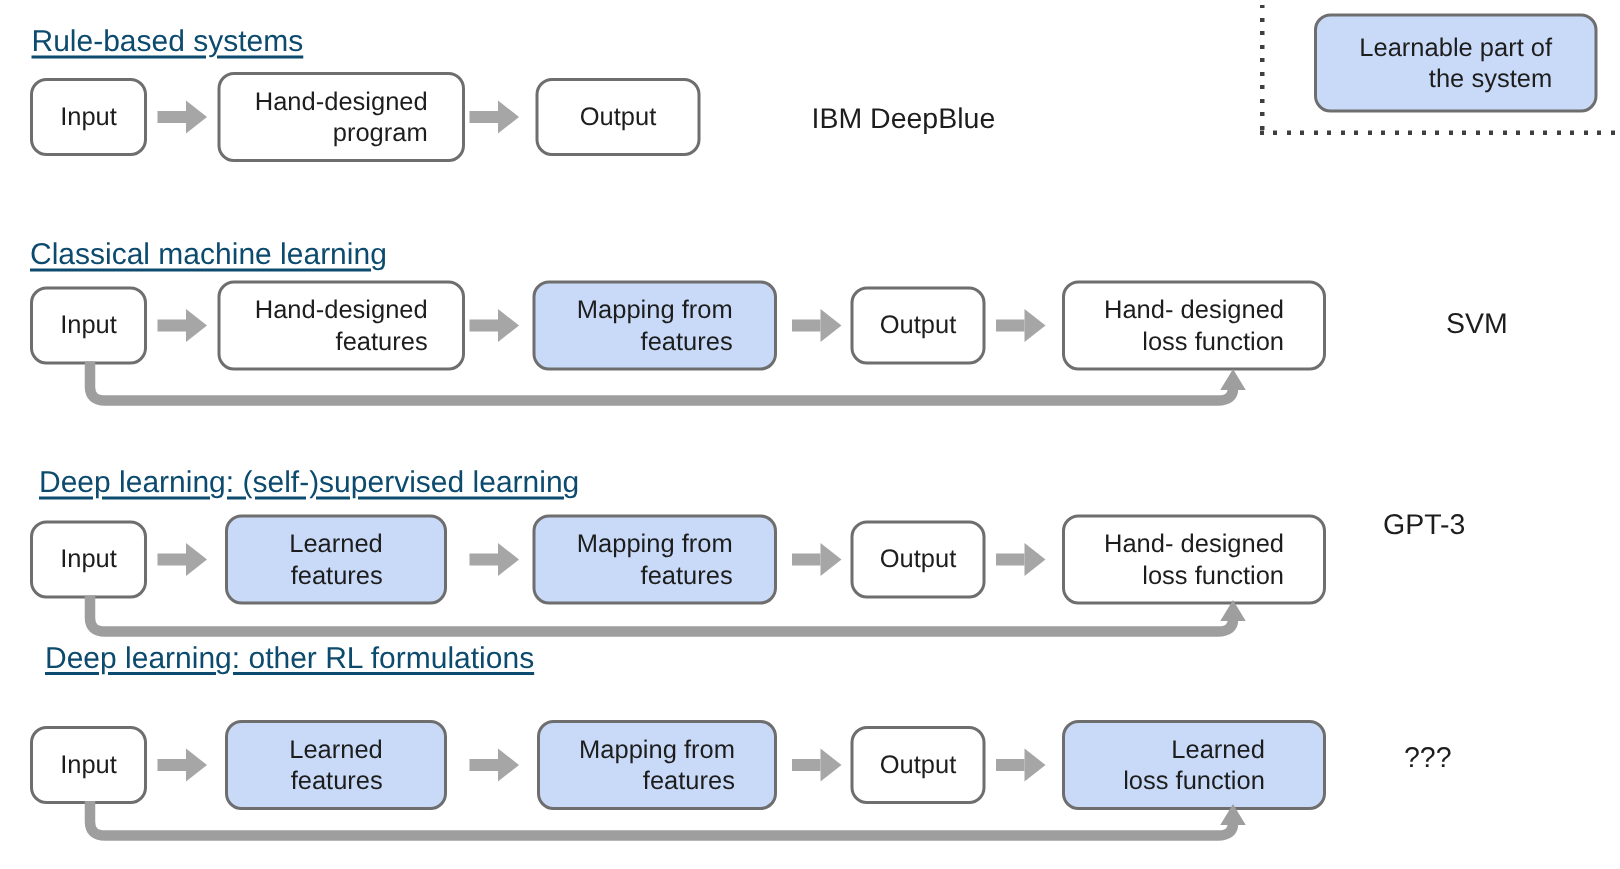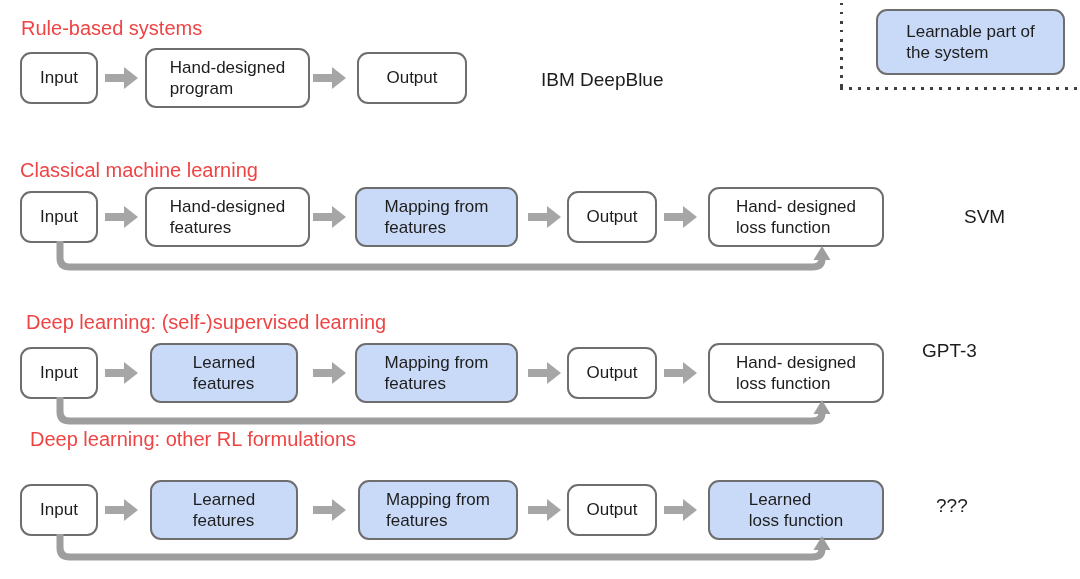--- a/index.html
+++ b/index.html
@@ -1,27 +1,27 @@
 <!DOCTYPE html>
 <html><head>
 <meta charset="utf-8">
 <style>
   html,body{margin:0;padding:0;background:#ffffff;}
   .stage{
     position:relative;width:1080px;height:579px;background:#ffffff;overflow:hidden;
     font-family:"Liberation Sans", sans-serif;color:#1d1d1d;
   }
   .heading{
-    position:absolute;font-size:20px;line-height:1.1;color:#ef4444;
-    text-underline-offset:3px;white-space:nowrap;
+    position:absolute;font-size:20px;line-height:1.1;color:#0c4a6e;
+    text-decoration:underline;text-underline-offset:3px;white-space:nowrap;
   }
   .box{
     position:absolute;box-sizing:border-box;background:#ffffff;
     border:2.5px solid #6e6e6e;border-radius:11px;
-    display:flex;align-items:center;justify-content:center;text-align:left;
+    display:flex;align-items:center;justify-content:center;text-align:right;
     font-size:17px;line-height:1.25;color:#1d1d1d;white-space:pre-line;
   }
   .learnable{background:#c9daf8;}
   .tag{position:absolute;font-size:19px;color:#1d1d1d;white-space:nowrap;}
   .arr{position:absolute;width:33px;height:22px;}
   .arr i{display:block;position:absolute;}
   .arr .ab{left:0;top:7px;width:19px;height:8px;background:#a6a6a6;}
   .arr .ah{left:19px;top:0;width:0;height:0;border-left:14px solid #a6a6a6;
            border-top:11px solid transparent;border-bottom:11px solid transparent;}
   .fb{position:absolute;left:0;top:0;pointer-events:none;}

